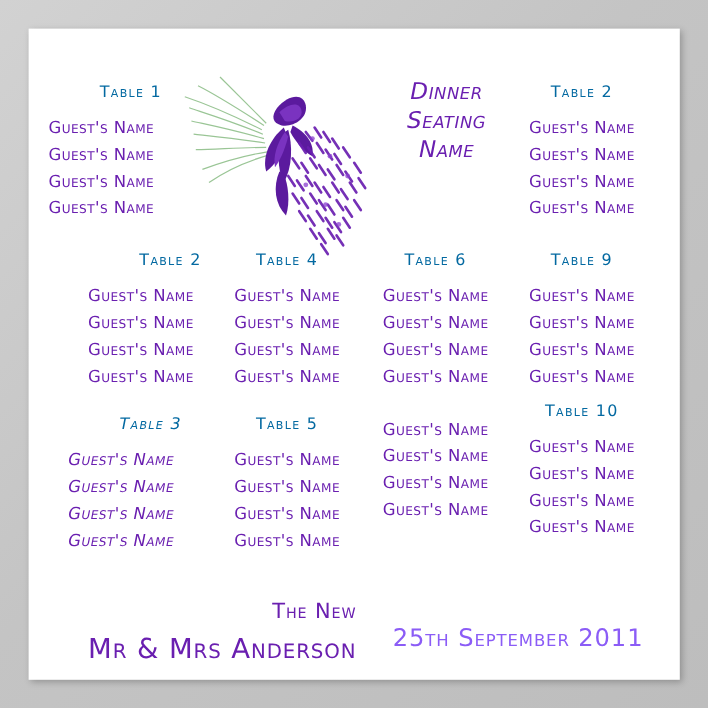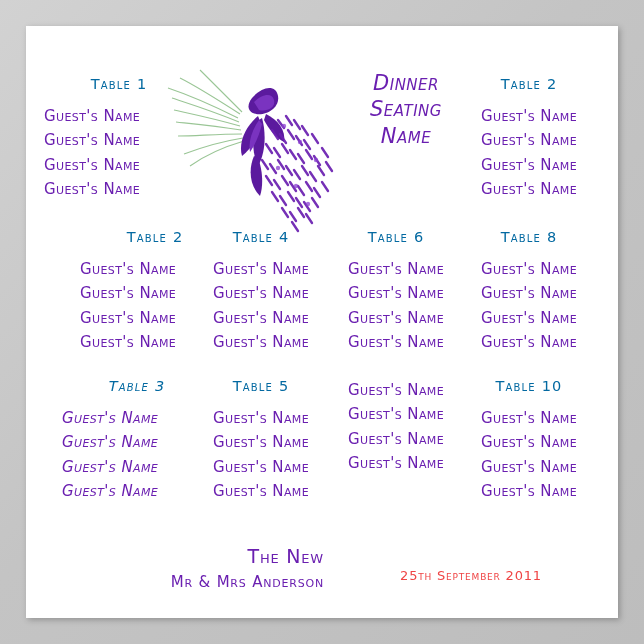--- a/index.html
+++ b/index.html
@@ -87,30 +87,30 @@
     left: 48px;
     top: 516px;
     width: 250px;
     text-align: right;
     color: #6a1fb0;
     font-variant: small-caps;
     letter-spacing: 0.8px;
     line-height: 1.5;
   }
   #footer-left .fl1 { font-size: 19px; }
-  #footer-left .fl2 { font-size: 15px; }
+  #footer-left .fl2 { font-size: 25px; }
   #footer-right {
     position: absolute;
     left: 320px;
     top: 542px;
     width: 250px;
     text-align: center;
-    color: #ef4444;
-    font-variant: small-caps;
-    font-size: 13px;
+    color: #8b5cf6;
+    font-variant: small-caps;
+    font-size: 22px;
     letter-spacing: 0.8px;
   }
 </style>
 </head>
 <body>
 
 <div id="backdrop"></div>
 
 <div id="poster">
 
@@ -279,30 +279,30 @@
     <div class="table-heading">Table 2</div>
     <div class="guest-list center-align">
       <div class="guest">Guest's Name</div>
       <div class="guest">Guest's Name</div>
       <div class="guest">Guest's Name</div>
       <div class="guest">Guest's Name</div>
     </div>
   </div>
 
   <div class="table-block" style="left:428px; top:203px; width:150px;">
-    <div class="table-heading">Table 8</div>
-    <div class="guest-list center-align">
-      <div class="guest">Guest's Name</div>
-      <div class="guest">Guest's Name</div>
-      <div class="guest">Guest's Name</div>
-      <div class="guest">Guest's Name</div>
-    </div>
-  </div>
-
-  <div class="table-block" style="left:428px; top:352px; width:150px;">
+    <div class="table-heading">Table 9</div>
+    <div class="guest-list center-align">
+      <div class="guest">Guest's Name</div>
+      <div class="guest">Guest's Name</div>
+      <div class="guest">Guest's Name</div>
+      <div class="guest">Guest's Name</div>
+    </div>
+  </div>
+
+  <div class="table-block" style="left:428px; top:340px; width:150px;">
     <div class="table-heading">Table 10</div>
     <div class="guest-list center-align">
       <div class="guest">Guest's Name</div>
       <div class="guest">Guest's Name</div>
       <div class="guest">Guest's Name</div>
       <div class="guest">Guest's Name</div>
     </div>
   </div>
 
   <div id="footer-left">

